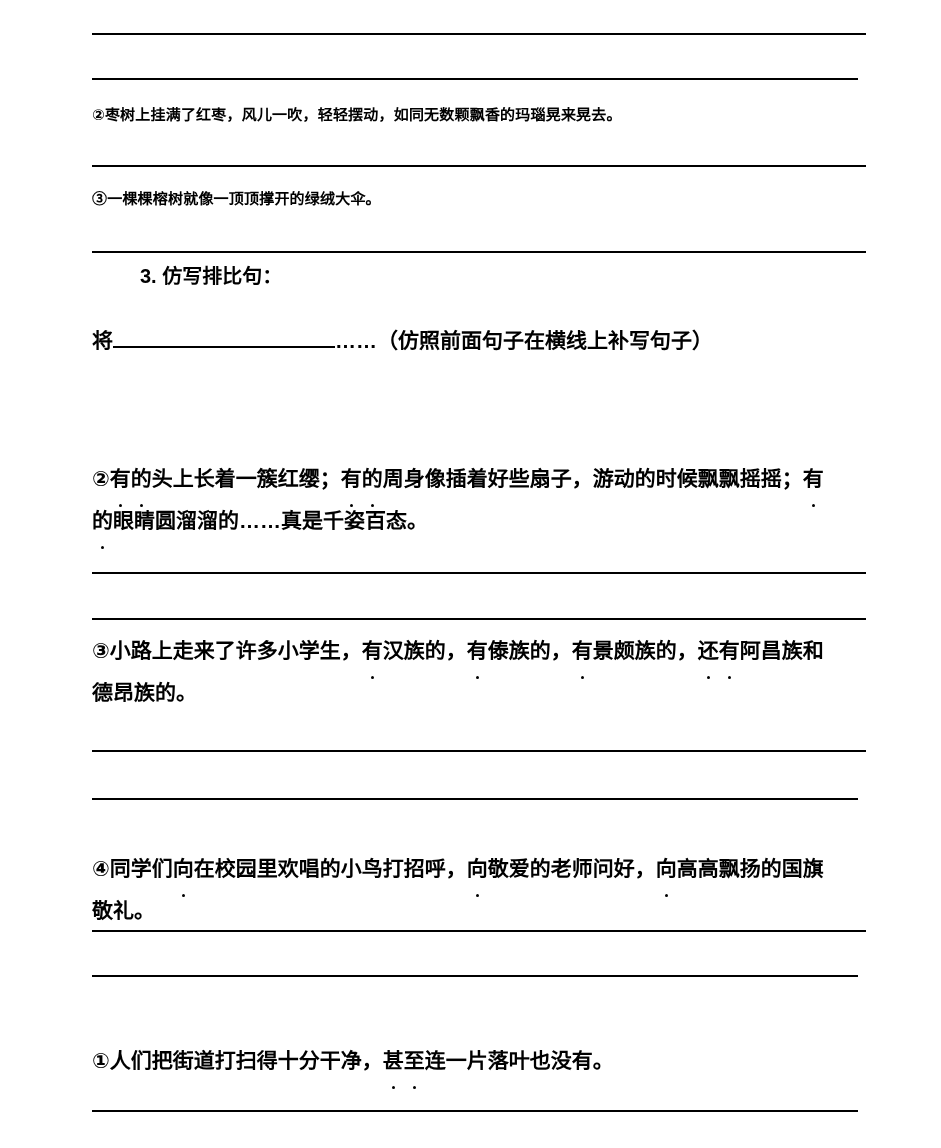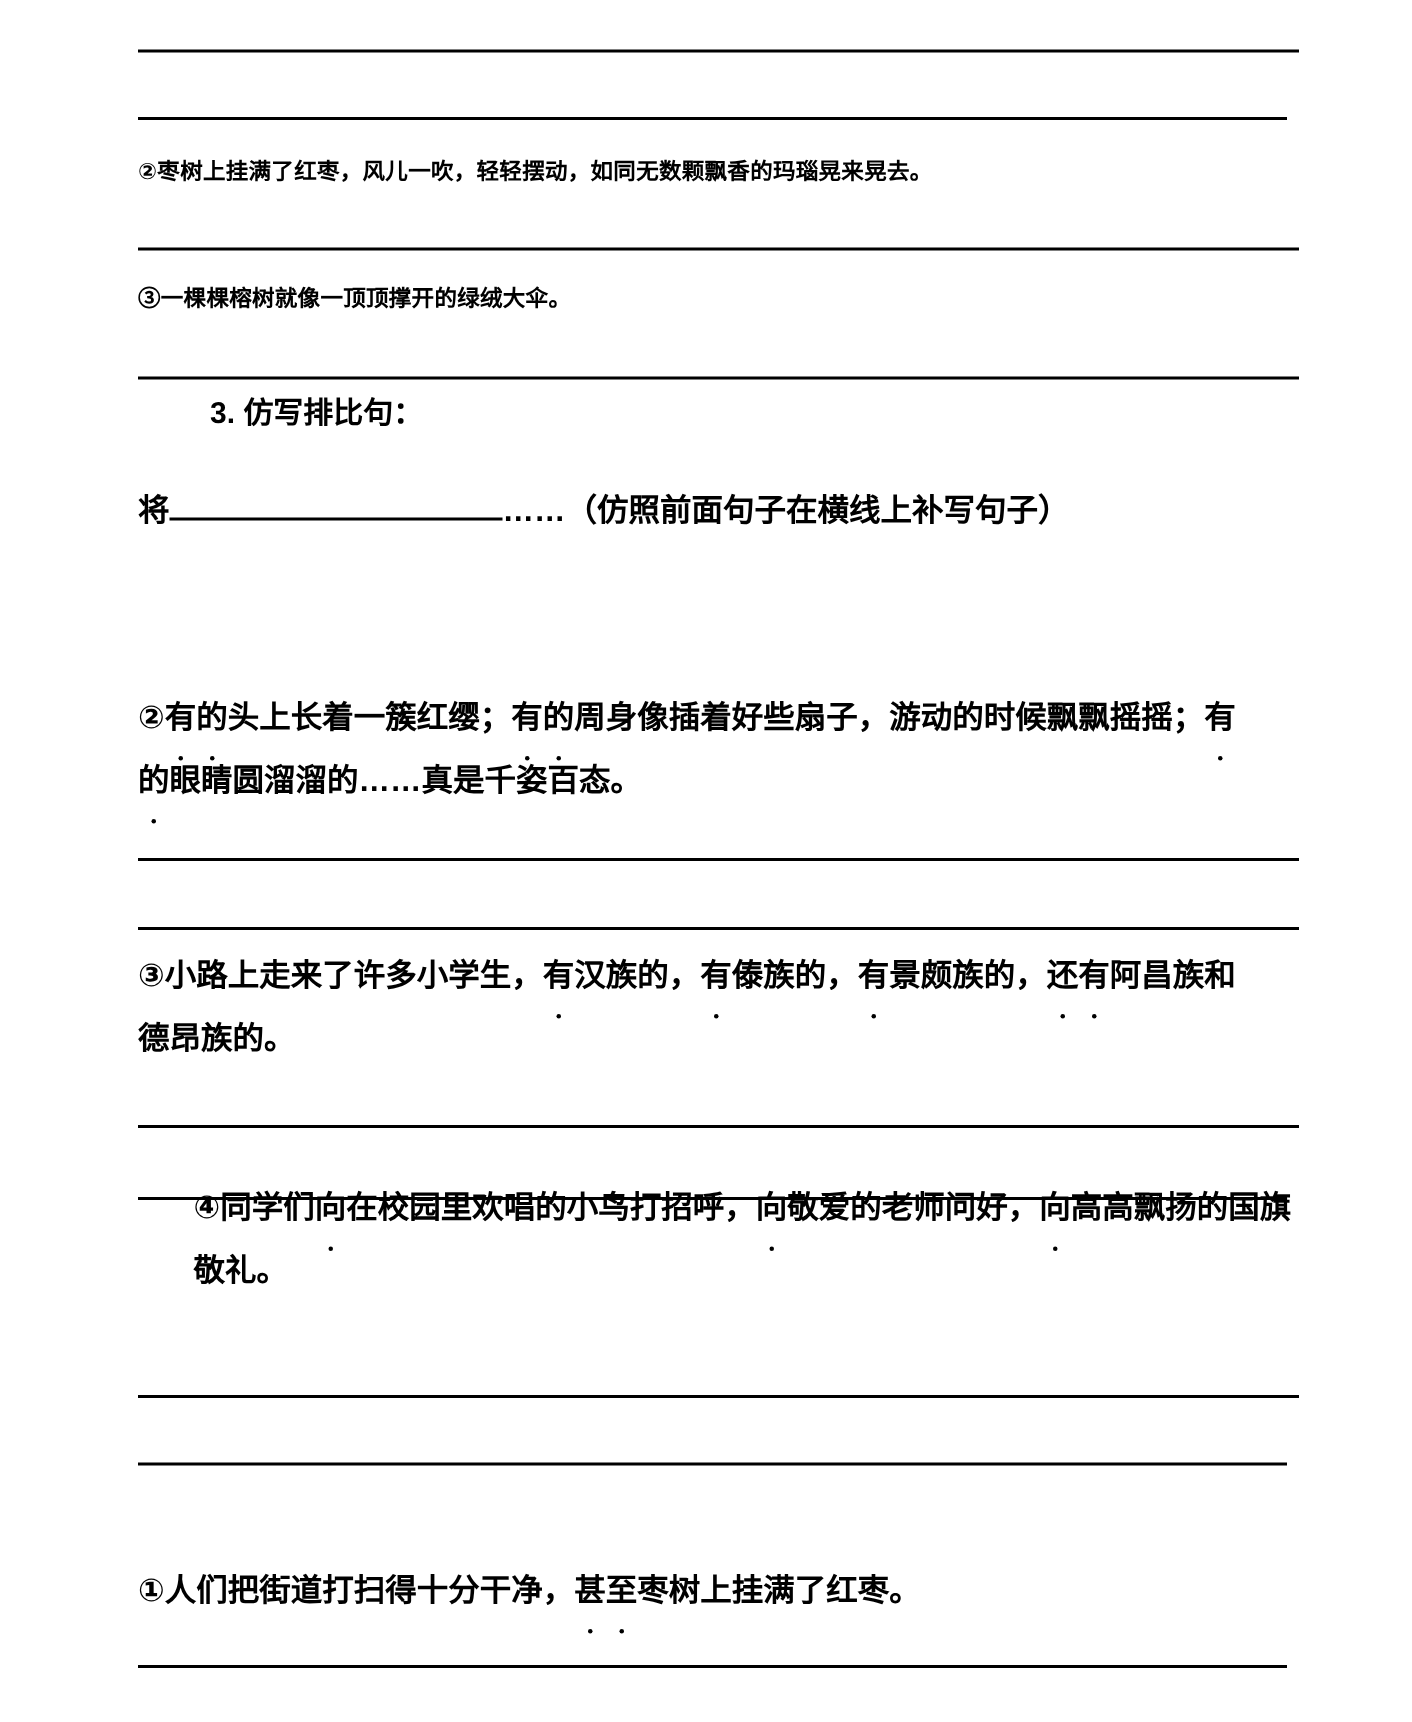--- a/index.html
+++ b/index.html
@@ -114,23 +114,23 @@
   <div class="para" style="left:92px; top:458px; width:790px;">
     <div><span>②</span><span class=""><span class="dot">有</span><span class="dot">的</span></span><span>头上长着一簇红缨；</span><span class=""><span class="dot">有</span><span class="dot">的</span></span><span>周身像插着好些扇子，游动的时候飘飘摇摇；</span><span class="dot">有</span></div>
     <div><span class="dot">的</span><span>眼睛圆溜溜的……真是千姿百态。</span></div>
   </div>
 
   <div class="para" style="left:92px; top:630px; width:790px;">
     <div><span>③</span><span>小路上走来了许多小学生，</span><span class="dot">有</span><span>汉族的，</span><span class="dot">有</span><span>傣族的，</span><span class="dot">有</span><span>景颇族的，</span><span class=""><span class="dot">还</span><span class="dot">有</span></span><span>阿昌族和</span></div>
     <div><span>德昂族的。</span></div>
   </div>
 
-  <div class="para" style="left:92px; top:785px; width:790px;margin-left:37px;">
+  <div class="para" style="left:92px; top:848px; width:790px;">
     <div><span>④</span><span>同学们</span><span class="dot">向</span><span>在校园里欢唱的小鸟打招呼，</span><span class="dot">向</span><span>敬爱的老师问好，</span><span class="dot">向</span><span>高高飘扬的国旗</span></div>
     <div><span>敬礼。</span></div>
   </div>
 
 
   <div class="para" style="left:92px; top:1040px; width:790px;">
-    <div><span>①</span><span>人们把街道打扫得十分干净，</span><span class=""><span class="dot">甚</span><span class="dot">至</span></span><span>枣树上挂满了红枣。</span></div>
+    <div><span>①</span><span>人们把街道打扫得十分干净，</span><span class=""><span class="dot">甚</span><span class="dot">至</span></span><span>连一片落叶也没有。</span></div>
   </div>
 
 </div>
 
 </body></html>

